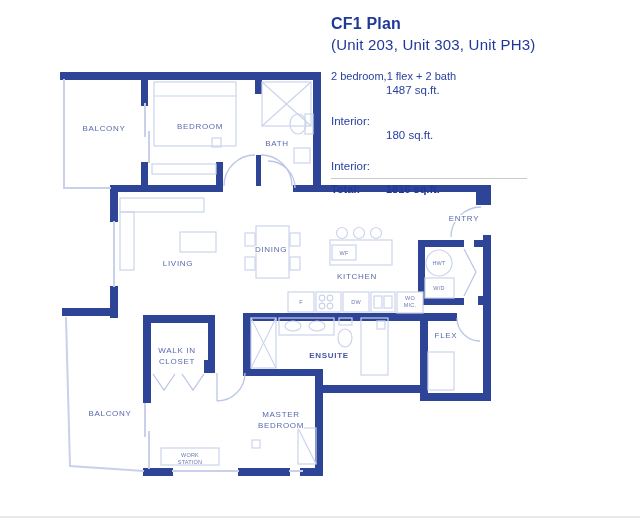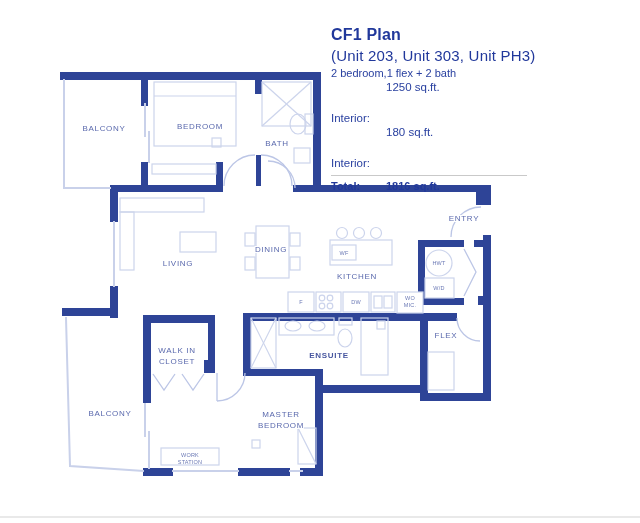--- a/index.html
+++ b/index.html
@@ -1,24 +1,24 @@
 <!DOCTYPE html>
 <html><head>
 <meta charset="utf-8">
 <style>
   html,body{margin:0;padding:0;background:#fff;}
   .stage{position:relative;width:640px;height:523px;background:#ffffff;overflow:hidden;
          font-family:"Liberation Sans",sans-serif;}
   .plan-svg{position:absolute;left:0;top:0;}
 
   
-  .title-block{position:absolute;left:331px;top:25px;width:210px;color:#21389b;}
+  .title-block{position:absolute;left:331px;top:14px;width:210px;color:#21389b;}
   .plan-name{font-size:16px;font-weight:bold;line-height:20px;letter-spacing:.2px;}
   .units{font-size:15px;font-weight:normal;line-height:21px;letter-spacing:.2px;white-space:nowrap;}
-  .config{font-size:11px;line-height:14px;margin-top:0;color:#2a41a0;}
+  .config{font-size:11px;line-height:14px;margin-top:14px;color:#2a41a0;}
   .spec-row{font-size:11.5px;line-height:14px;color:#2a41a0;display:flex;}
   .spec-row .lbl{width:55px;flex:0 0 55px;margin-top:31px;}
   .divider{border-top:1.5px solid #c9c9c9;width:196px;margin:5px 0 4px 0;}
   .total-row{font-size:11px;font-weight:bold;color:#21389b;display:flex;}
   .total-row .lbl{width:55px;flex:0 0 55px;}
 
   
   .wall{fill:#2e4497;stroke:none;}
   .win{stroke:#c9d1ea;stroke-width:2;fill:none;stroke-linecap:square;}
   .furn{stroke:#ccd4ec;stroke-width:1.2;fill:none;}
@@ -210,21 +210,21 @@
 
     <line class="page-edge" x1="0" y1="517" x2="640" y2="517"></line>
   </svg>
 
   <div class="title-block">
     <div class="plan-name">CF1 Plan</div>
     <div class="units">(Unit 203,  Unit 303,  Unit PH3)</div>
     <div class="config">2 bedroom,1 flex + 2 bath</div>
     <div class="spec-row">
       <span class="lbl">Interior:</span>
-      <span>1250 sq.ft.</span>
+      <span>1487 sq.ft.</span>
     </div>
     <div class="spec-row">
       <span class="lbl">Interior:</span>
       <span>180 sq.ft.</span>
     </div>
     <div class="divider"></div>
     <div class="total-row">
       <span class="lbl">Total:</span>
       <span>1816 sq.ft.</span>
     </div>

